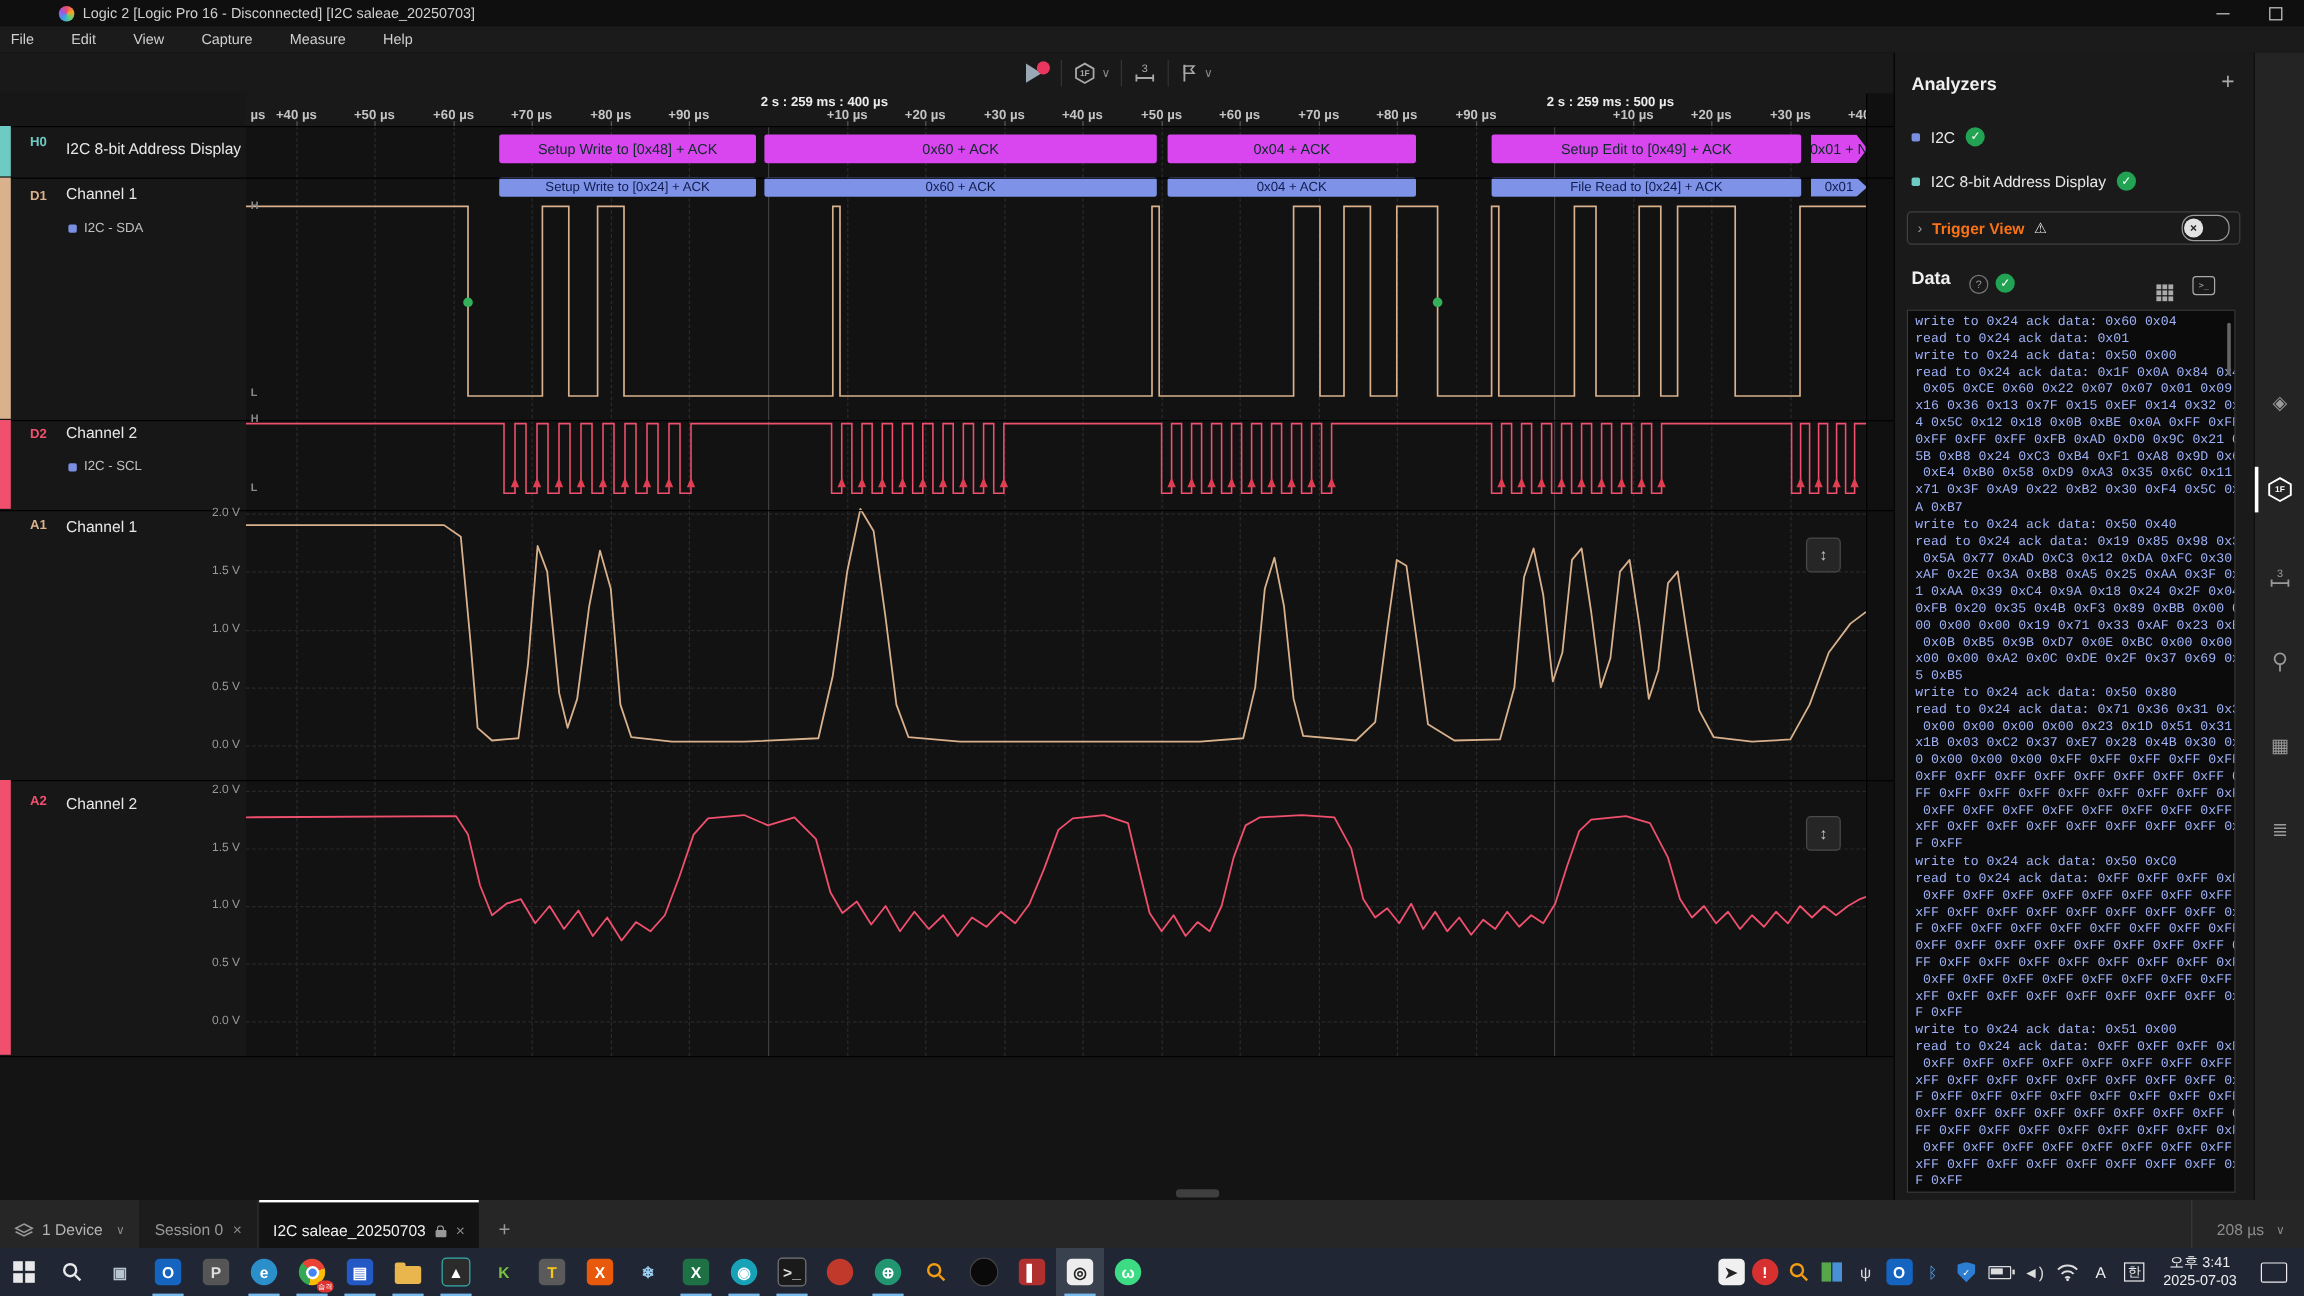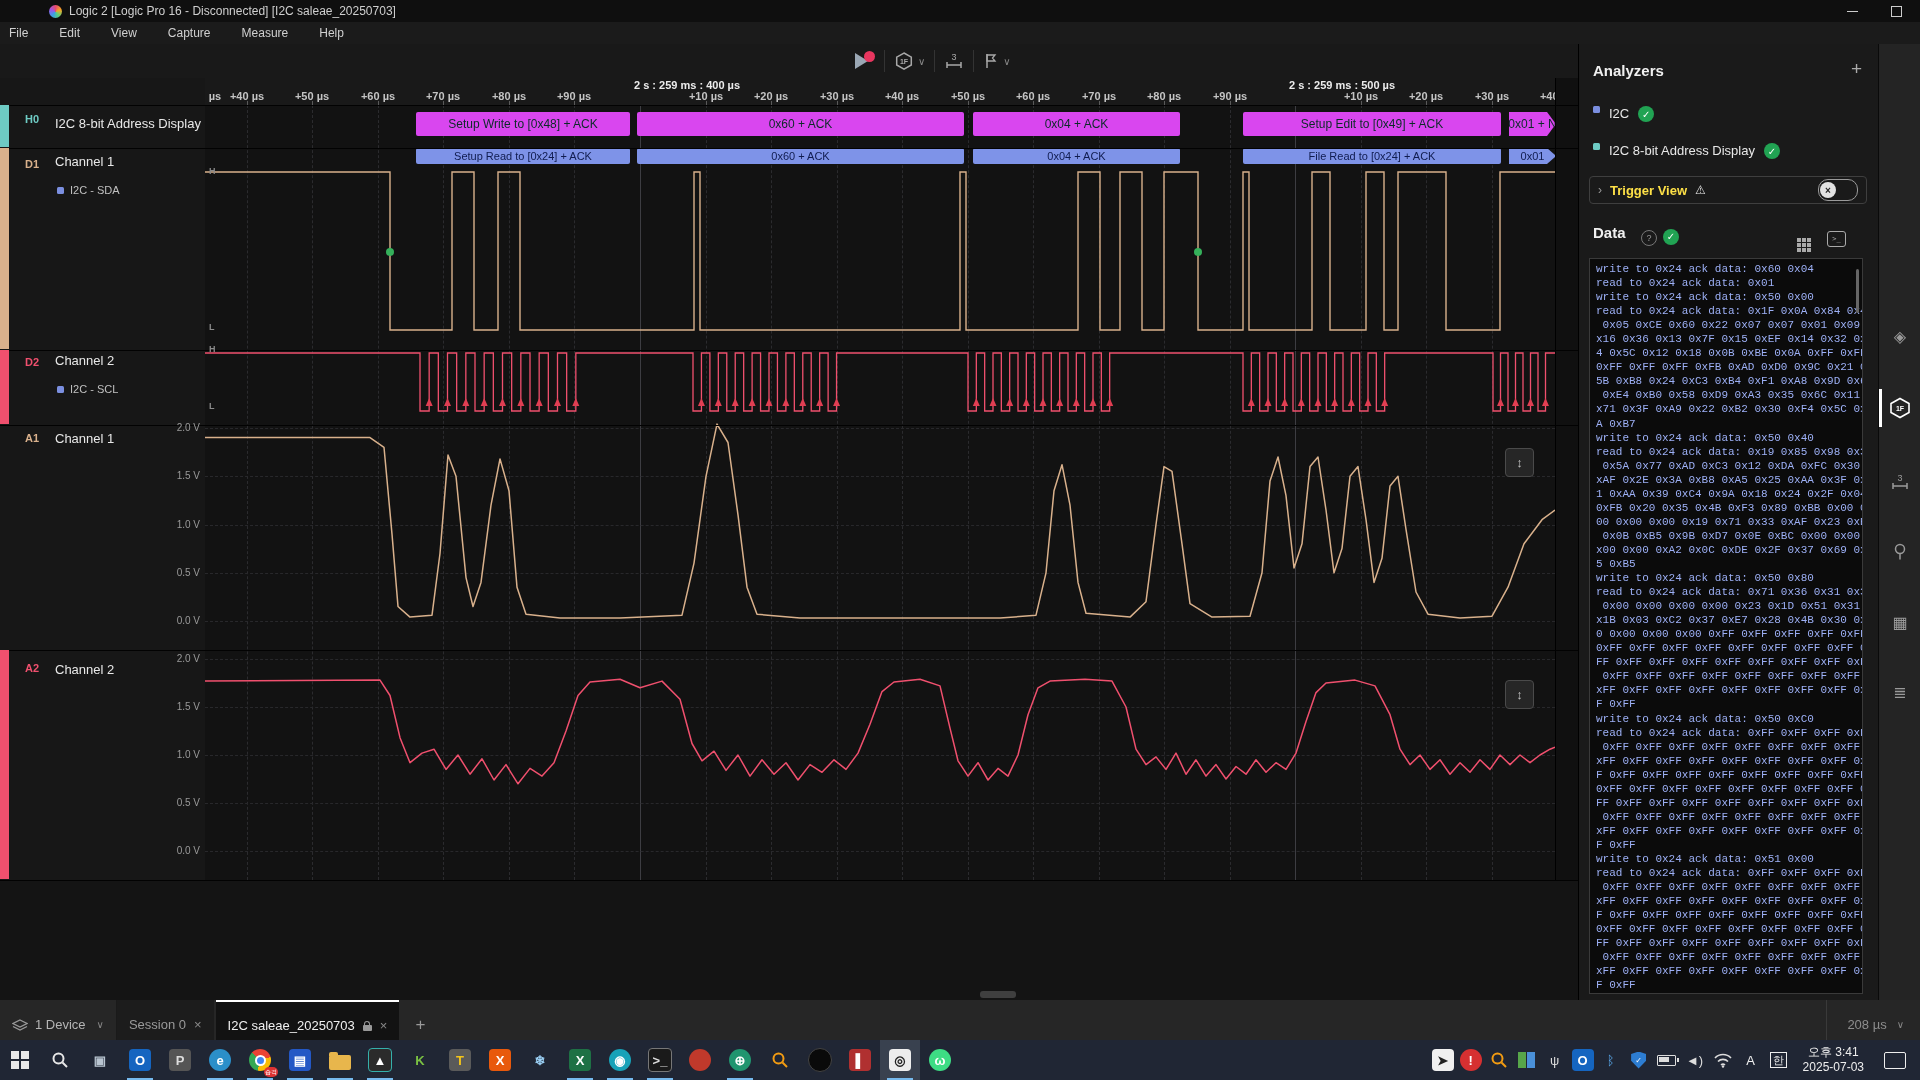--- a/index.html
+++ b/index.html
@@ -53,26 +53,26 @@
   .vlabel{position:absolute;width:40px;text-align:right;font-size:10px;color:#9a9a9a;}
   .measbtn{position:absolute;width:27px;height:27px;background:#262626;border:1px solid #4a4a4a;border-radius:4px;
     display:flex;align-items:center;justify-content:center;color:#c0c0c0;font-size:13px;}
   .gapstrip{position:absolute;left:1555px;top:78px;width:23px;height:922px;background:#101010;border-left:1px solid #000;}
   .bottomempty{position:absolute;left:0;top:880px;width:1578px;height:120px;background:#141414;}
   .hscroll{position:absolute;left:980px;top:991px;width:36px;height:7px;border-radius:3px;background:#3f3f3f;}
   
   .rightpanel{position:absolute;left:1578px;top:44px;width:300px;height:956px;background:#1a1a1a;border-left:1px solid #000;}
   .paneltitle{position:absolute;font-size:15px;font-weight:bold;color:#f0f0f0;}
   .plus{position:absolute;font-size:19px;color:#aaa;}
-  .anitem{position:absolute;display:flex;align-items:flex-start;gap:9px;font-size:13px;color:#e8e8e8;}
+  .anitem{position:absolute;display:flex;align-items:center;gap:9px;font-size:13px;color:#e8e8e8;}
   .check{display:inline-flex;width:16px;height:16px;border-radius:50%;background:#21a353;color:#fff;
     font-size:10px;align-items:center;justify-content:center;}
   .trigbox{position:absolute;left:10px;top:132px;width:278px;height:28px;border:1px solid #3f3f3f;border-radius:4px;
     display:flex;align-items:center;gap:8px;padding:0 8px;box-sizing:border-box;}
-  .trigbox .lbl{font-size:13px;font-weight:bold;color:#fde047;}
+  .trigbox .lbl{font-size:13px;font-weight:bold;color:#f97316;}
   .pill{margin-left:auto;width:38px;height:20px;border:1.5px solid #9a9a9a;border-radius:10px;display:flex;align-items:center;}
   .pillknob{width:16px;height:16px;margin-left:1px;border-radius:50%;background:#e2e2e2;color:#222;
     display:flex;align-items:center;justify-content:center;font-size:10px;font-weight:bold;}
   .helpq{display:inline-flex;width:14px;height:14px;border-radius:50%;border:1px solid #777;color:#999;
     font-size:9px;align-items:center;justify-content:center;}
   .grid9{display:inline-grid;grid-template-columns:repeat(3,4px);grid-auto-rows:4px;gap:1px;}
   .grid9 b{background:#aaa;}
   .termico{display:inline-flex;width:17px;height:14px;border:1.5px solid #aaa;border-radius:3px;color:#aaa;
     font-size:7px;align-items:center;justify-content:center;font-family:"DejaVu Sans Mono",monospace;}
   .databox{position:absolute;left:10px;top:214px;width:274px;height:736px;background:#0b0b0b;border:1px solid #3a3a3a;
@@ -264,21 +264,21 @@
       <div class="hgline" style="top: 554px;"></div>
       <div class="hgline" style="top: 602px;"></div>
       <div class="hgline" style="top: 650px;"></div>
       <div class="hgline" style="top: 698px;"></div>
       <div class="hgline" style="top: 746px;"></div>
       <div class="bar teal" style="left: 211px; top: 7px; width: 214px; height: 24px;">Setup Write to [0x48] + ACK</div>
       <div class="bar teal" style="left: 432px; top: 7px; width: 327px; height: 24px;">0x60 + ACK</div>
       <div class="bar teal" style="left: 768px; top: 7px; width: 207px; height: 24px;">0x04 + ACK</div>
       <div class="bar teal" style="left: 1038px; top: 7px; width: 258px; height: 24px;">Setup Edit to [0x49] + ACK</div>
       <div class="bar teal arrow" style="left: 1304px; top: 7px; width: 47px; height: 24px;">0x01 + N</div>
-      <div class="bar blue" style="left: 211px; top: 43px; width: 214px; height: 16px;">Setup Read to [0x24] + ACK</div>
+      <div class="bar blue" style="left: 211px; top: 43px; width: 214px; height: 16px;">Setup Write to [0x24] + ACK</div>
       <div class="bar blue" style="left: 432px; top: 43px; width: 327px; height: 16px;">0x60 + ACK</div>
       <div class="bar blue" style="left: 768px; top: 43px; width: 207px; height: 16px;">0x04 + ACK</div>
       <div class="bar blue" style="left: 1038px; top: 43px; width: 258px; height: 16px;">File Read to [0x24] + ACK</div>
       <div class="bar blue arrow" style="left: 1304px; top: 43px; width: 47px; height: 16px;">0x01</div>
       <svg width="1350" height="775" style="position: absolute; left: 0px; top: 0px;">
         <path d="M 0 67 H 185 V 225 H 247 V 67 H 269 V 225 H 293 V 67 H 315 V 225 H 489 V 67 H 495 V 225 H 755 V 67 H 761 V 225 H 873 V 67 H 895 V 225 H 915 V 67 H 937 V 225 H 959 V 67 H 993 V 225 H 1038 V 67 H 1044 V 225 H 1107 V 67 H 1125 V 225 H 1161 V 67 H 1179 V 225 H 1193 V 67 H 1241 V 225 H 1295 V 67 H 1350" fill="none" stroke="#d9b18c" stroke-width="1.4"></path>
         <circle cx="185" cy="147" r="4" fill="#35b05a"></circle>
         <circle cx="993" cy="147" r="4" fill="#35b05a"></circle>
         <path d="M 0 248 H 215 V 306 H 224.16666666666666 V 248 H 233.33333333333334 V 306 H 242.5 V 248 H 251.66666666666666 V 306 H 260.8333333333333 V 248 H 270 V 306 H 279.1666666666667 V 248 H 288.3333333333333 V 306 H 297.5 V 248 H 306.66666666666663 V 306 H 315.8333333333333 V 248 H 325 V 306 H 334.1666666666667 V 248 H 343.3333333333333 V 306 H 352.5 V 248 H 361.66666666666663 V 306 H 370.8333333333333 V 248 H 380 H 488 V 306 H 496.44444444444446 V 248 H 504.8888888888889 V 306 H 513.3333333333334 V 248 H 521.7777777777778 V 306 H 530.2222222222223 V 248 H 538.6666666666666 V 306 H 547.1111111111111 V 248 H 555.5555555555555 V 306 H 564 V 248 H 572.4444444444445 V 306 H 580.8888888888889 V 248 H 589.3333333333334 V 306 H 597.7777777777778 V 248 H 606.2222222222222 V 306 H 614.6666666666666 V 248 H 623.1111111111111 V 306 H 631.5555555555555 V 248 H 640 H 763 V 306 H 771.3333333333334 V 248 H 779.6666666666666 V 306 H 788 V 248 H 796.3333333333334 V 306 H 804.6666666666667 V 248 H 813 V 306 H 821.3333333333334 V 248 H 829.6666666666666 V 306 H 838 V 248 H 846.3333333333334 V 306 H 854.6666666666667 V 248 H 863 V 306 H 871.3333333333334 V 248 H 879.6666666666666 V 306 H 888 V 248 H 896.3333333333334 V 306 H 904.6666666666667 V 248 H 913 H 1038 V 306 H 1046.3333333333333 V 248 H 1054.6666666666667 V 306 H 1063 V 248 H 1071.3333333333333 V 306 H 1079.6666666666665 V 248 H 1088 V 306 H 1096.3333333333333 V 248 H 1104.6666666666667 V 306 H 1113 V 248 H 1121.3333333333333 V 306 H 1129.6666666666665 V 248 H 1138 V 306 H 1146.3333333333333 V 248 H 1154.6666666666667 V 306 H 1163 V 248 H 1171.3333333333333 V 306 H 1179.6666666666665 V 248 H 1188 H 1288 V 306 H 1295.5 V 248 H 1303 V 306 H 1310.5 V 248 H 1318 V 306 H 1325.5 V 248 H 1333 V 306 H 1340.5 V 248 H 1348 H 1350" fill="none" stroke="#f0506e" stroke-width="1.3"></path>
         <polygon points="220.66666666666666,301 227.66666666666666,301 224.16666666666666,293" fill="#e03e52"></polygon>

